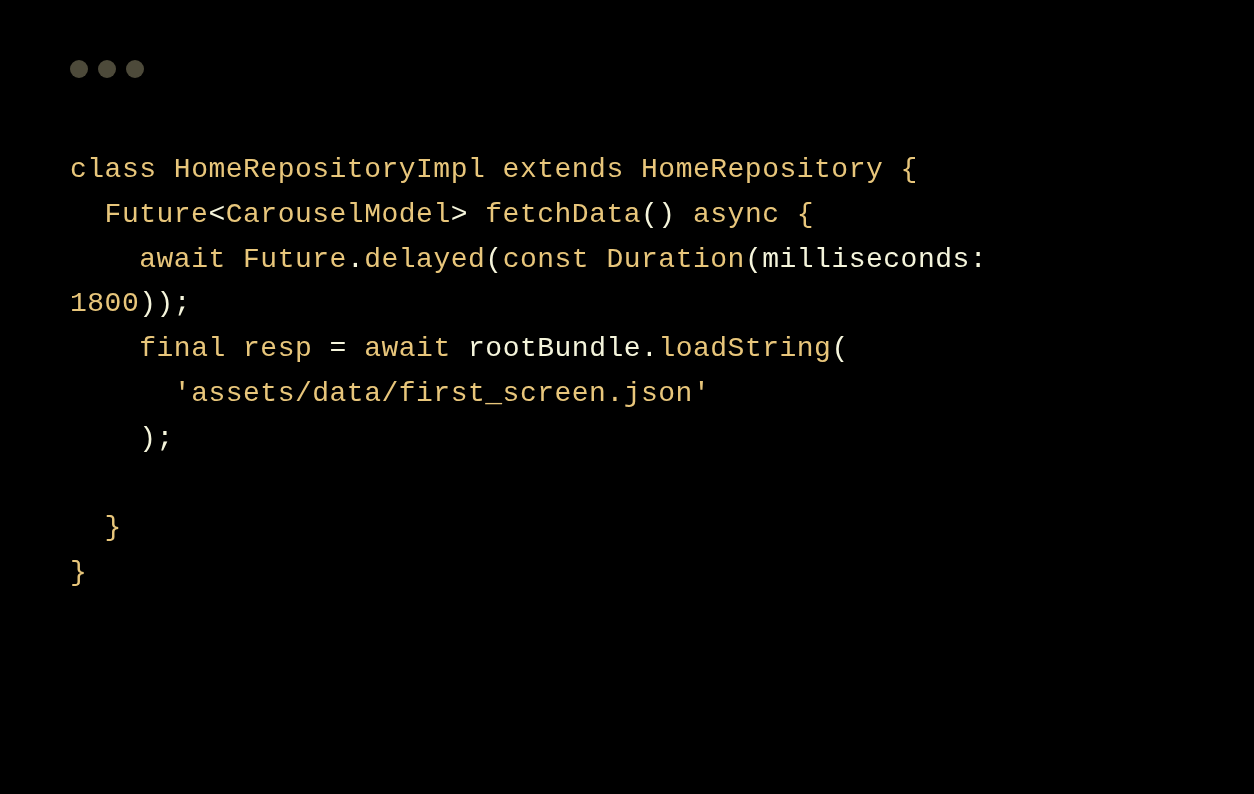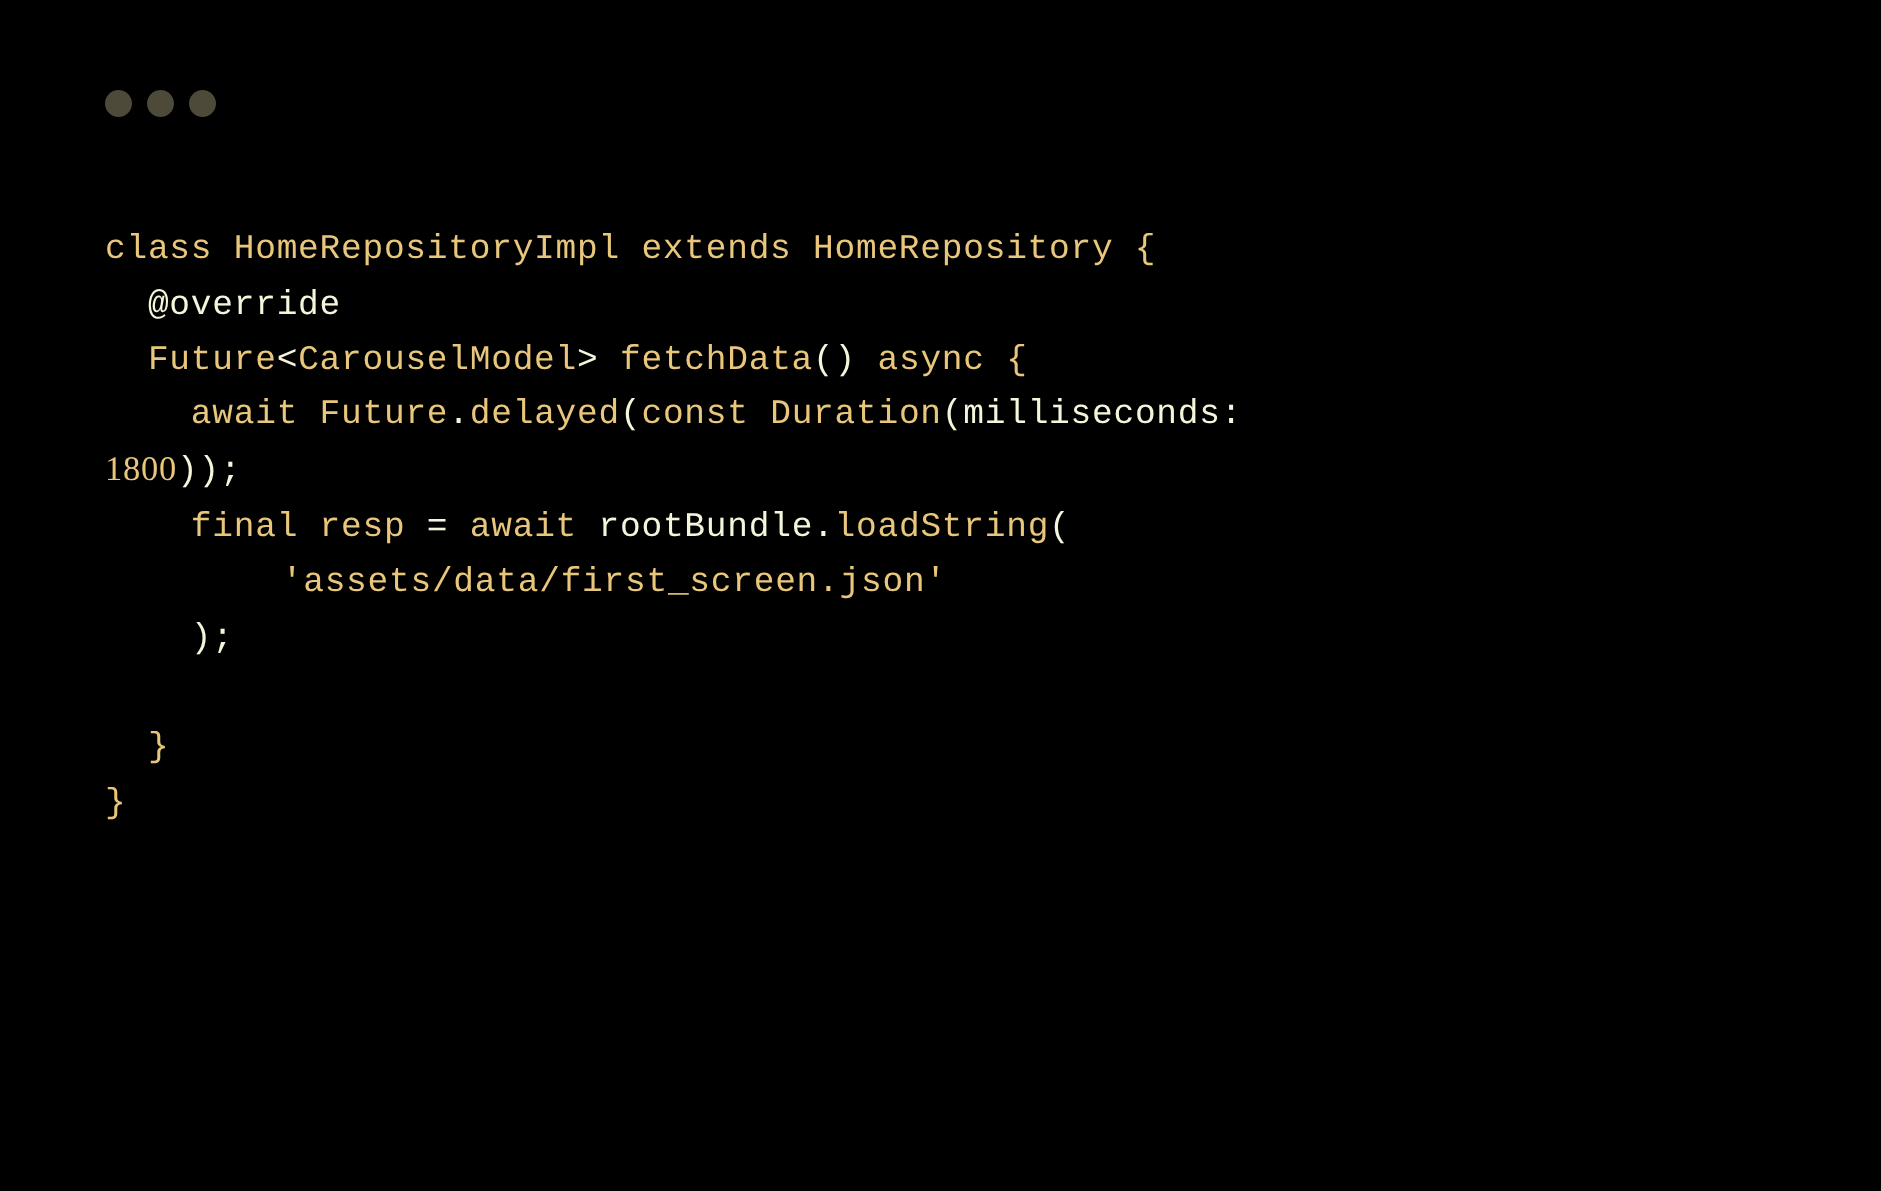--- a/index.html
+++ b/index.html
@@ -20,21 +20,21 @@
       padding: 60px 0 0 70px;
     }
     .dot {
       width: 18px;
       height: 18px;
       border-radius: 50%;
       background: #4d4a3a;
     }
     .code-container {
       padding: 70px 0 0 70px;
-      font-size: 23px;
+      font-size: 28px;
       line-height: 1.6;
       letter-spacing: 0.5px;
     }
     .code-line {
       white-space: pre;
       font-family: 'Courier New', Courier, monospace;
     }
     .keyword {
       color: #e8c67b;
     }
@@ -47,25 +47,23 @@
     }
     .annotation {
       color: #f5f5dc;
     }
     .method {
       color: #e8c67b;
       margin-top: 36px;
     }
     .literal {
       color: #e8c67b;
-      font-family: Liberation Serif, serif;
     }
     .string {
       color: #e8c67b;
-      margin-left: 32px;
     }
     .brace {
       color: #e8c67b;
     }
     .paren {
       color: #f5f5dc;
     }
     .angle {
       color: #f5f5dc;
     }
@@ -84,21 +82,20 @@
 
 <div class="window-controls">
   <div class="dot"></div>
   <div class="dot"></div>
   <div class="dot"></div>
 </div>
 
 <div class="code-container">
   <div class="code-line"><span class="keyword">class</span><span class="white"> </span><span class="type">HomeRepositoryImpl</span><span class="white"> </span><span class="keyword">extends</span><span class="white"> </span><span class="type">HomeRepository</span><span class="white"> </span><span class="brace">{</span></div>
 
-  <div class="code-line"><span class="white">  </span><span class="annotation">@override</span></div>
 
   <div class="code-line"><span class="white">  </span><span class="type">Future</span><span class="angle">&lt;</span><span class="type">CarouselModel</span><span class="angle">&gt;</span><span class="white"> </span><span class="method">fetchData</span><span class="paren">(</span><span class="paren">)</span><span class="white"> </span><span class="keyword">async</span><span class="white"> </span><span class="brace">{</span></div>
 
   <div class="code-line"><span class="white">    </span><span class="keyword">await</span><span class="white"> </span><span class="type">Future</span><span class="punct">.</span><span class="method">delayed</span><span class="paren">(</span><span class="keyword">const</span><span class="white"> </span><span class="type">Duration</span><span class="paren">(</span><span class="white">milliseconds</span><span class="punct">:</span><span class="white"> </span></div>
 
   <div class="code-line"><span class="literal">1800</span><span class="paren">)</span><span class="paren">)</span><span class="semicolon">;</span></div>
 
   <div class="code-line"><span class="white">    </span><span class="keyword">final</span><span class="white"> </span><span class="type">resp</span><span class="white"> </span><span class="operator">=</span><span class="white"> </span><span class="keyword">await</span><span class="white"> </span><span class="white">rootBundle</span><span class="punct">.</span><span class="method">loadString</span><span class="paren">(</span></div>
 
   <div class="code-line"><span class="white">      </span><span class="string">'assets/data/first_screen.json'</span></div>

